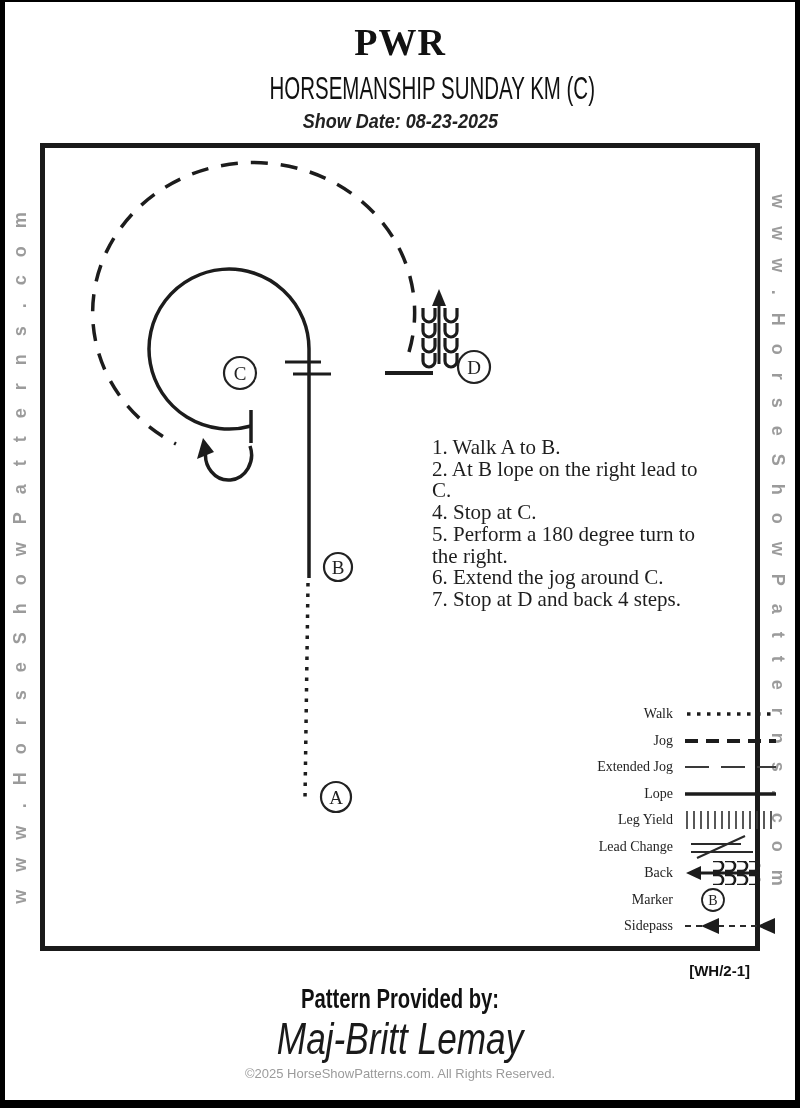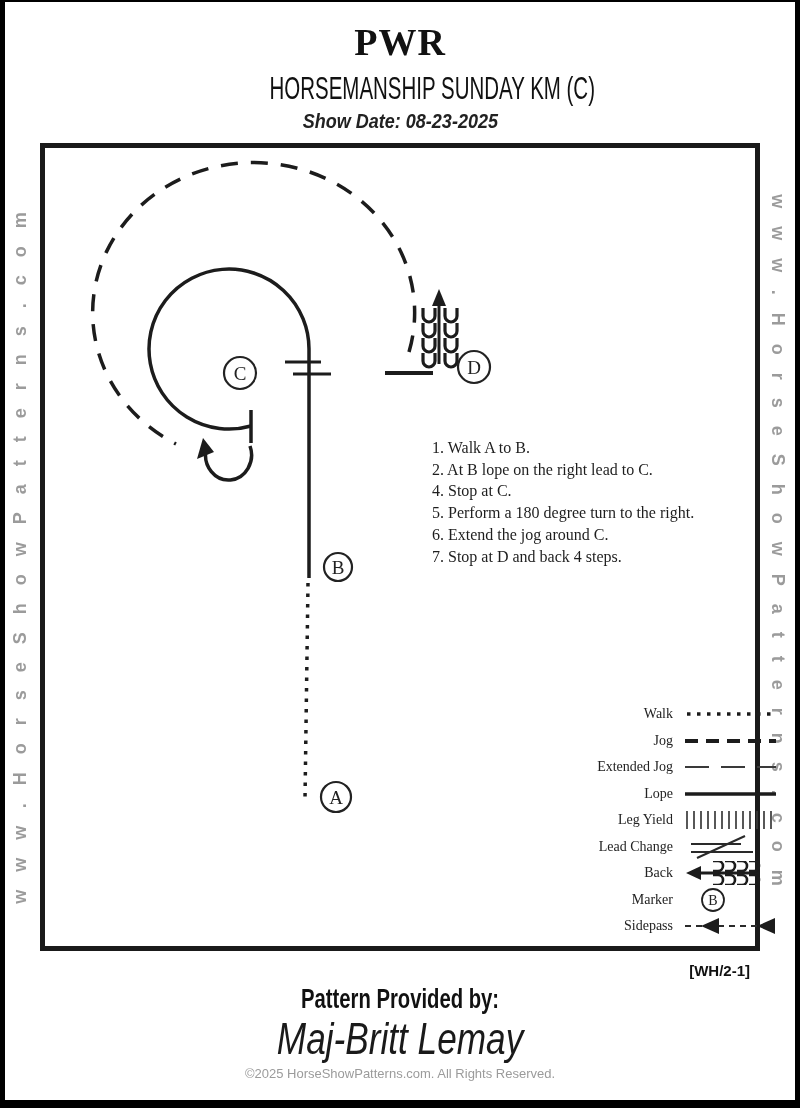--- a/index.html
+++ b/index.html
@@ -38,21 +38,21 @@
   .side-text-right{left:378px;top:538px;transform:rotate(90deg);}
 
   .arena{
     position:absolute;left:40px;top:143px;width:710px;height:798px;
     border:5px solid #1a1a1a;background:#fff;
   }
   .diagram{position:absolute;left:0;top:0;}
 
   .instructions{
     position:absolute;left:387px;top:289px;width:272px;
-    font-family:"Liberation Serif",serif;font-size:16px;line-height:21.7px;color:#1e1e1e;
+    font-family:"Liberation Serif",serif;font-size:21px;line-height:21.7px;color:#1e1e1e;
   }
   .legend{position:absolute;left:435px;top:553px;width:298px;}
   .legend-row{display:flex;align-items:center;height:26.5px;}
   .legend-label{
     width:195px;text-align:right;padding-right:10px;
     font-family:"Liberation Serif",serif;font-size:14px;color:#222;white-space:nowrap;
   }
   .legend-symbol{width:95px;height:24px;flex:none;}
 
   .pattern-code{

